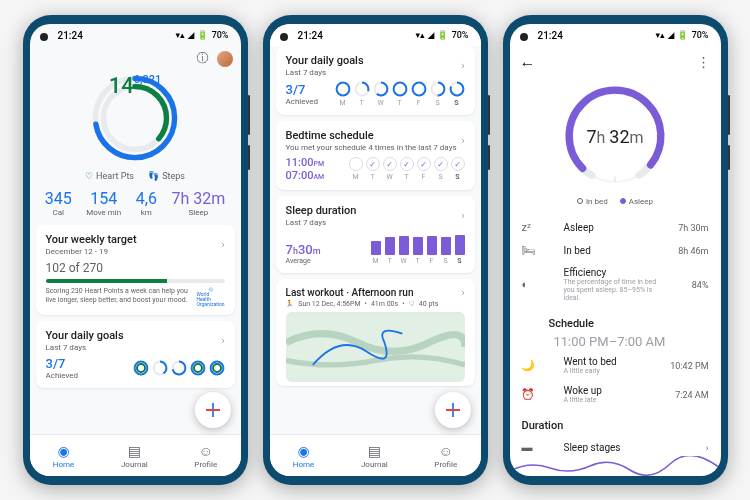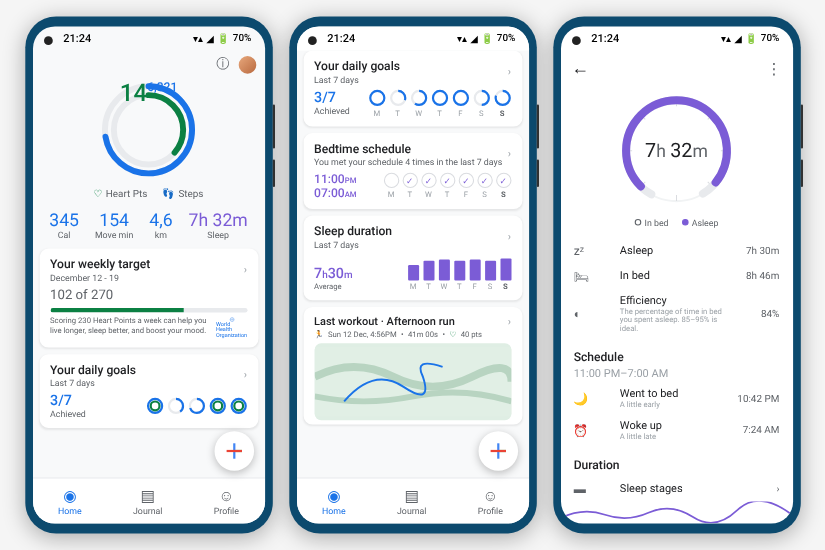--- a/index.html
+++ b/index.html
@@ -152,21 +152,21 @@
   .sleep-legend { display:flex; justify-content:center; gap:12px; font-size:8px; color:#5f6368; margin:2px 0 10px; }
   .sl-dot { width:6px; height:6px; border-radius:50%; display:inline-block; margin-right:3px; border:1px solid #5f6368; }
   .sl-dot.asleep { background:#7b5cd6; border-color:#7b5cd6; }
 
   .section-title { font-size:11px; font-weight:500; color:#202124; padding:4px 12px; }
   .list-row { display:flex; align-items:center; padding:5px 12px; font-size:10px; color:#202124;gap:24px; }
   .list-row .icon { width:18px; color:#5f6368; font-size:11px; }
   .list-row .label { flex:1; }
   .list-row .value { color:#5f6368; font-size:9px; }
   .list-row .sub { font-size:7px; color:#9aa0a6; }
-  .sched-range { font-size:10px; color:#9aa0a6; padding:0 12px 2px; }
+  .sched-range { font-size:13px; color:#9aa0a6; padding:0 12px 2px;margin-left:32px; }
 
   .wave { position:absolute; bottom:0; left:0; right:0; height:20px; }
 </style>
 </head>
 <body>
 
 <div class="phone">
   <div class="phone-btn b1"></div>
     <div class="phone-btn b2"></div>
   <div class="screen">
@@ -565,21 +565,21 @@
     </div>
     <div class="list-row">
       <span class="icon">◐</span>
       <div class="label">
         <div>Efficiency</div>
         <div class="sub">The percentage of time in bed you spent asleep. 85–95% is ideal.</div>
       </div>
       <span class="value">84%</span>
     </div>
 
-    <div class="section-title" style="margin-top:6px;">Schedule</div>
+    <div class="section-title" style="margin-top:6px;margin-left:27px;">Schedule</div>
     <div class="sched-range">11:00 PM–7:00 AM</div>
     <div class="list-row">
       <span class="icon">🌙</span>
       <div class="label">
         <div>Went to bed</div>
         <div class="sub">A little early</div>
       </div>
       <span class="value">10:42 PM</span>
     </div>
     <div class="list-row">

